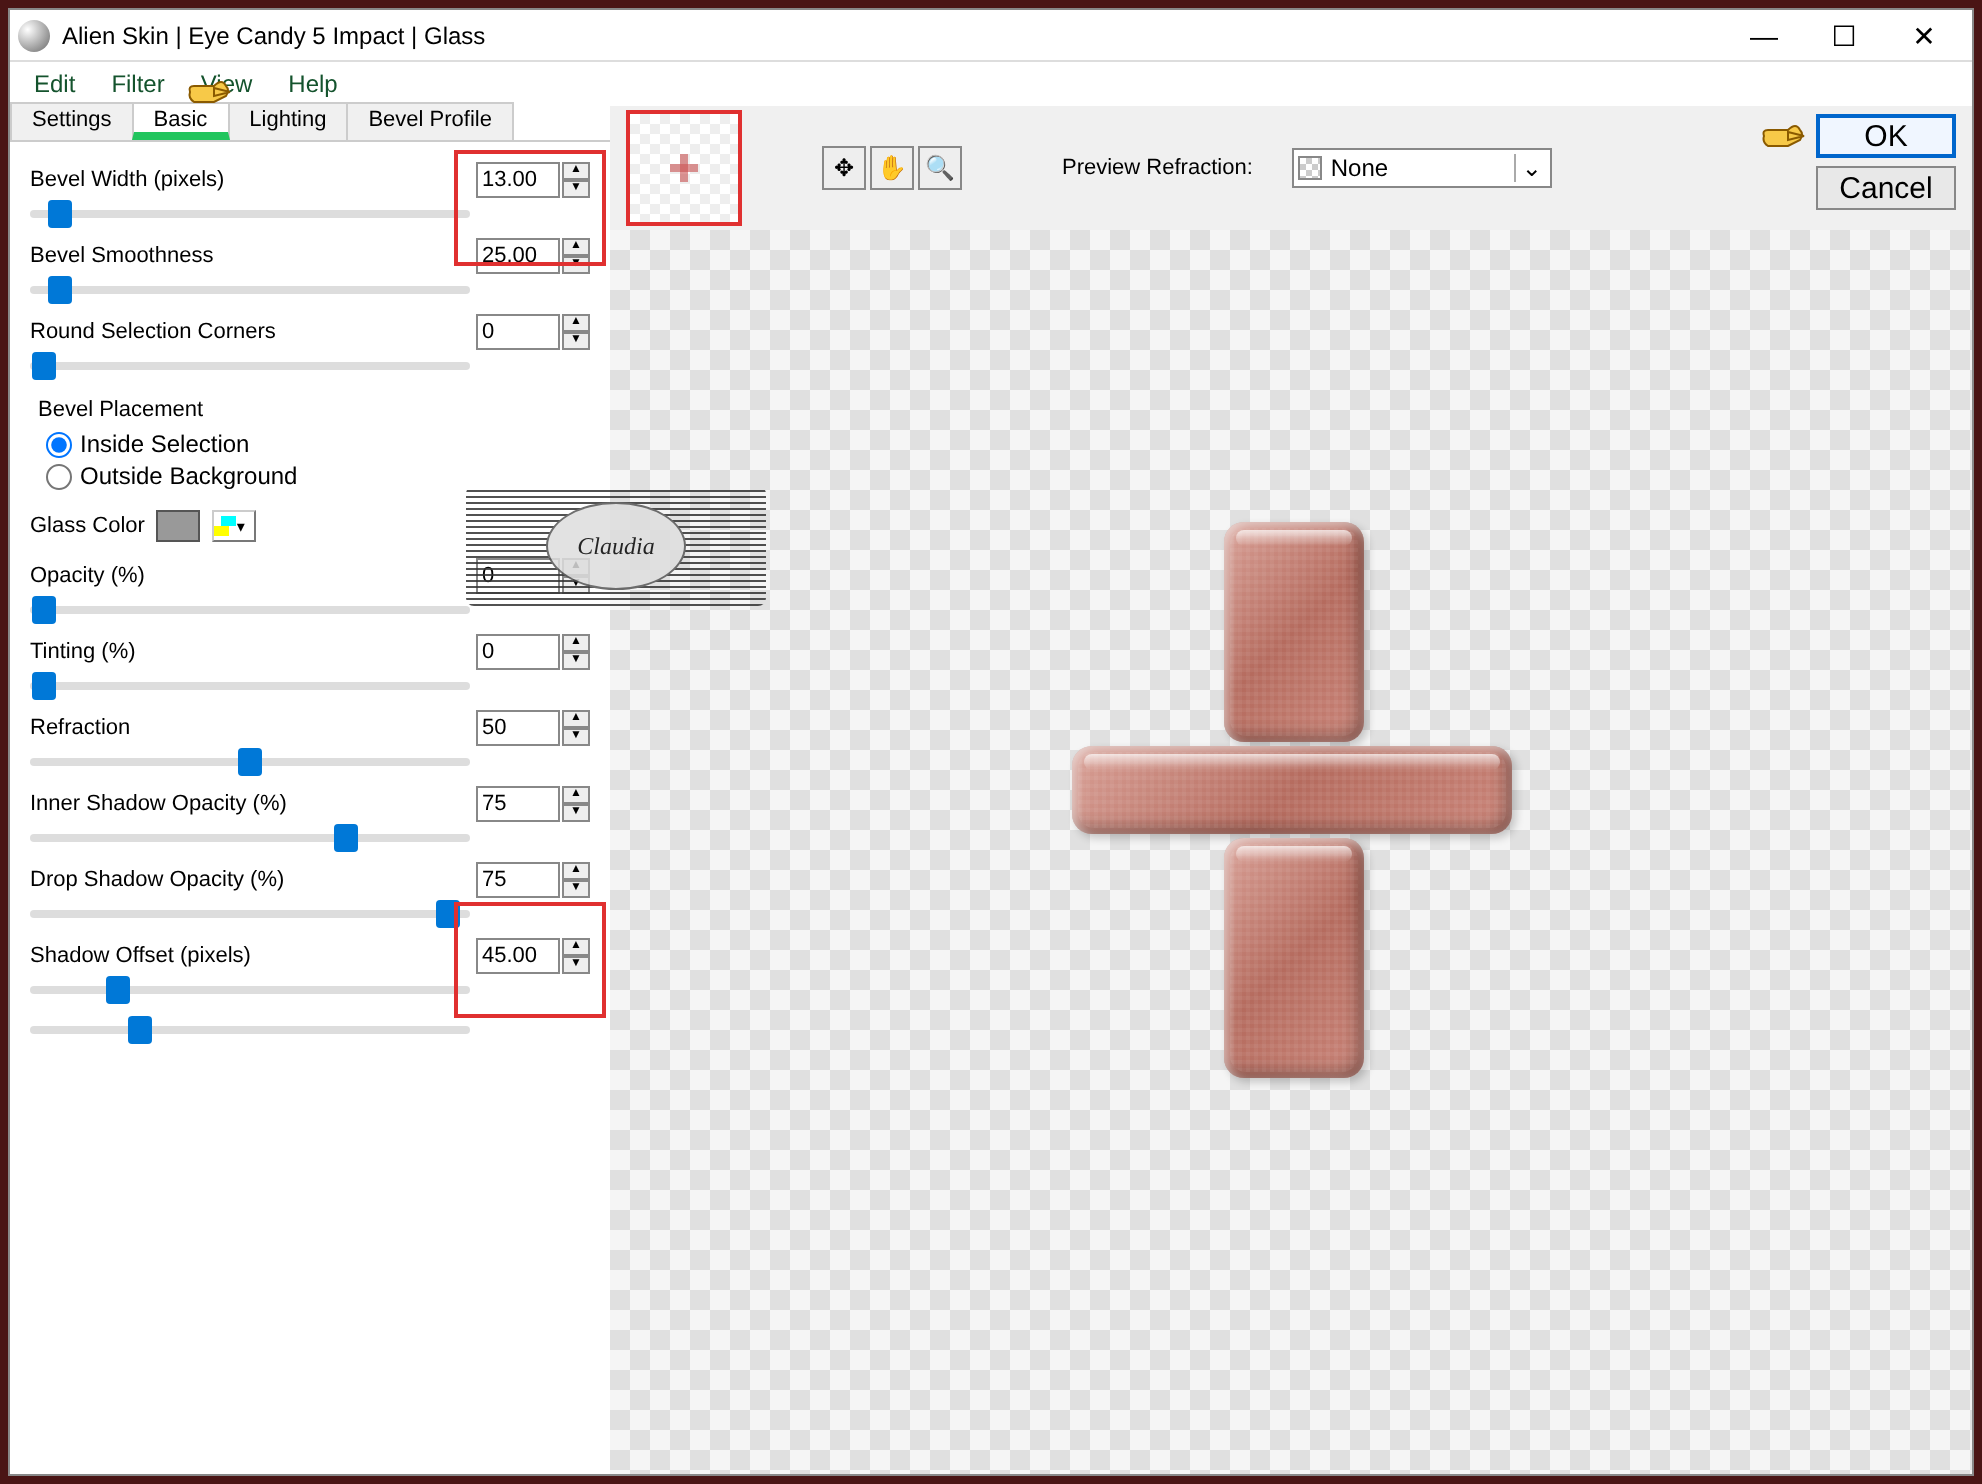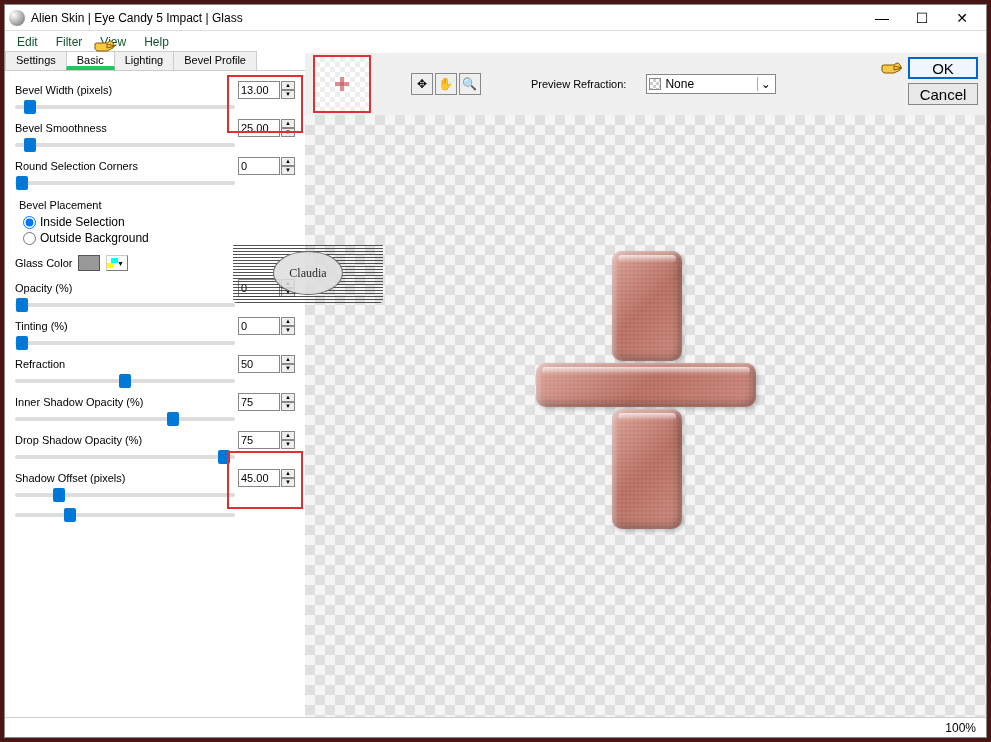--- a/index.html
+++ b/index.html
@@ -53,21 +53,21 @@
 .right-btns { position: absolute; right: 8px; top: 4px; display: flex; flex-direction: column; gap: 4px; }
 .dlg-btn { width: 70px; height: 22px; border: 1px solid #888; background: #e8e8e8; font-size: 15px; display: flex; align-items: center; justify-content: center; }
 .dlg-btn.ok { border: 2px solid #0066cc; background: #f0f6ff; }
 .canvas { flex: 1; background: repeating-conic-gradient(#e0e0e0 0 25%, #f5f5f5 0 50%) 0 0/20px 20px; position: relative; overflow: hidden; }
 .glass-shape { position: absolute; left: 50%; top: 50%; transform: translate(-50%, -55%); }
 .piece { position: absolute; background: linear-gradient(135deg, #d9a096 0%, #b56b5e 50%, #c98478 100%); border-radius: 10px; box-shadow: inset 2px 2px 6px rgba(255,255,255,.6), inset -3px -3px 8px rgba(0,0,0,.35), 2px 2px 4px rgba(0,0,0,.2); }
 .piece::after { content: ""; position: absolute; inset: 3px; border-radius: 8px; background: repeating-linear-gradient(0deg, rgba(255,255,255,.05) 0 2px, transparent 2px 4px), repeating-linear-gradient(90deg, rgba(255,255,255,.05) 0 2px, transparent 2px 4px); }
 .piece.hilite::before { content: ""; position: absolute; top: 4px; left: 6px; right: 6px; height: 8px; background: linear-gradient(180deg, rgba(255,255,255,.7), rgba(255,255,255,0)); border-radius: 6px; }
 .statusbar { height: 20px; border-top: 1px solid #ccc; display: flex; align-items: center; justify-content: flex-end; padding: 0 10px; font-size: 11px; background: #fff; }
 .watermark { position: absolute; left: 228px; top: 190px; width: 150px; height: 60px; background: repeating-linear-gradient(0deg,#333 0 1px, transparent 1px 3px); border-radius: 4px; display: flex; align-items: center; justify-content: center; opacity: .85; }
-.watermark .oval { width: 70px; height: 44px; background: #ddd; border-radius: 50%; border: 1px solid #555; display: flex; align-items: center; justify-content: center; font-family: cursive; font-size: 12px; }
+.watermark .oval { width: 70px; height: 44px; background: #ddd; border-radius: 50%; border: 1px solid #555; display: flex; align-items: center; justify-content: center; font-family: cursive; font-size: 12px; font-style: italic; }
 .hand { width: 24px; height: 18px; }
 </style>
 </head>
 <body>
 
 <div class="window">
 
   <div class="titlebar">
     <div class="icon"></div>
     <div class="title">Alien Skin | Eye Candy 5 Impact | Glass</div>
@@ -296,17 +296,14 @@
         </div>
       </div>
     </div>
 
     <div class="watermark">
       <div class="oval">Claudia</div>
     </div>
 
   </div>
 
-  <div class="statusbar">
-    <span>100%</span>
-  </div>
 
 </div>
 
 </body></html>

